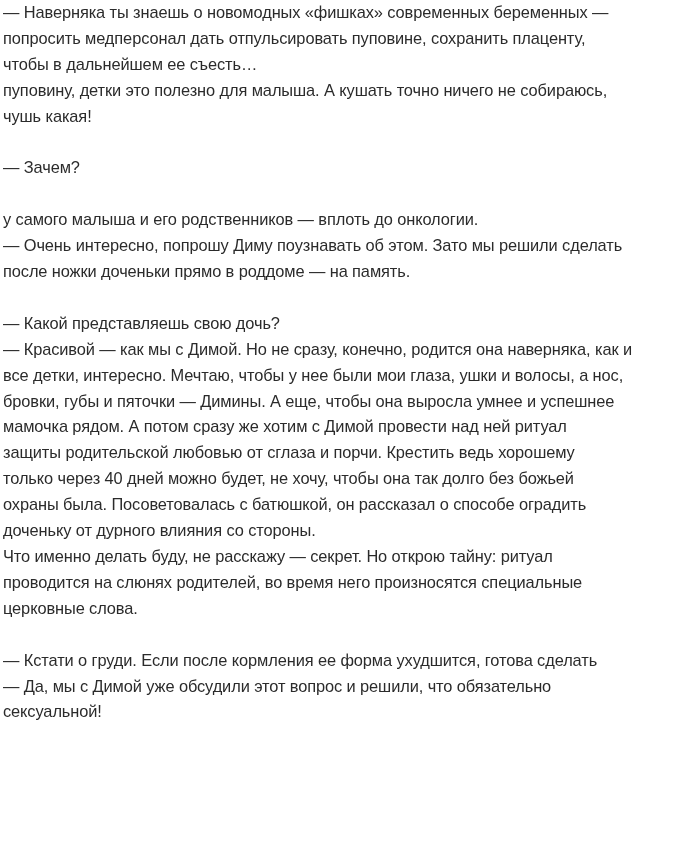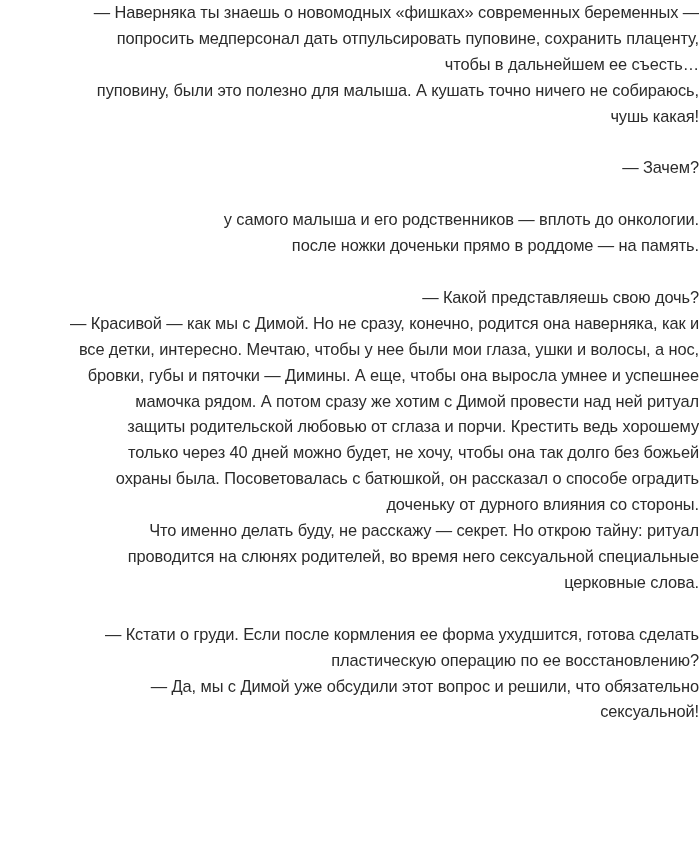--- a/index.html
+++ b/index.html
@@ -20,60 +20,59 @@
     line-height: 25.9px;
     color: #2b2b2b;
     letter-spacing: -0.1px;
   }
   .para {
     margin: 0 0 25.9px 0;
   }
   .line {
     display: block;
     white-space: nowrap;
-    text-align: right;
   }
 </style>
 </head>
 <body>
 
 <div class="article">
 
   <p class="para">
     <span class="line">— Наверняка ты знаешь о новомодных «фишках» современных беременных —</span>
     <span class="line">попросить медперсонал дать отпульсировать пуповине, сохранить плаценту,</span>
     <span class="line">чтобы в дальнейшем ее съесть…</span>
-    <span class="line">пуповину, были это полезно для малыша. А кушать точно ничего не собираюсь,</span>
+    <span class="line">пуповину, детки это полезно для малыша. А кушать точно ничего не собираюсь,</span>
     <span class="line">чушь какая!</span>
   </p>
 
   <p class="para">
     <span class="line">— Зачем?</span>
   </p>
 
   <p class="para">
     <span class="line">у самого малыша и его родственников — вплоть до онкологии.</span>
+    <span class="line">— Очень интересно, попрошу Диму поузнавать об этом. Зато мы решили сделать</span>
     <span class="line">после ножки доченьки прямо в роддоме — на память.</span>
   </p>
 
   <p class="para">
     <span class="line">— Какой представляешь свою дочь?</span>
     <span class="line">— Красивой — как мы с Димой. Но не сразу, конечно, родится она наверняка, как и</span>
     <span class="line">все детки, интересно. Мечтаю, чтобы у нее были мои глаза, ушки и волосы, а нос,</span>
     <span class="line">бровки, губы и пяточки — Димины. А еще, чтобы она выросла умнее и успешнее</span>
     <span class="line">мамочка рядом. А потом сразу же хотим с Димой провести над ней ритуал</span>
     <span class="line">защиты родительской любовью от сглаза и порчи. Крестить ведь хорошему</span>
     <span class="line">только через 40 дней можно будет, не хочу, чтобы она так долго без божьей</span>
     <span class="line">охраны была. Посоветовалась с батюшкой, он рассказал о способе оградить</span>
     <span class="line">доченьку от дурного влияния со стороны.</span>
     <span class="line">Что именно делать буду, не расскажу — секрет. Но открою тайну: ритуал</span>
-    <span class="line">проводится на слюнях родителей, во время него сексуальной специальные</span>
+    <span class="line">проводится на слюнях родителей, во время него произносятся специальные</span>
     <span class="line">церковные слова.</span>
   </p>
 
   <p class="para">
     <span class="line">— Кстати о груди. Если после кормления ее форма ухудшится, готова сделать</span>
-    <span class="line">пластическую операцию по ее восстановлению?</span>
     <span class="line">— Да, мы с Димой уже обсудили этот вопрос и решили, что обязательно</span>
     <span class="line">сексуальной!</span>
   </p>
 
 </div>
 
 </body></html>

